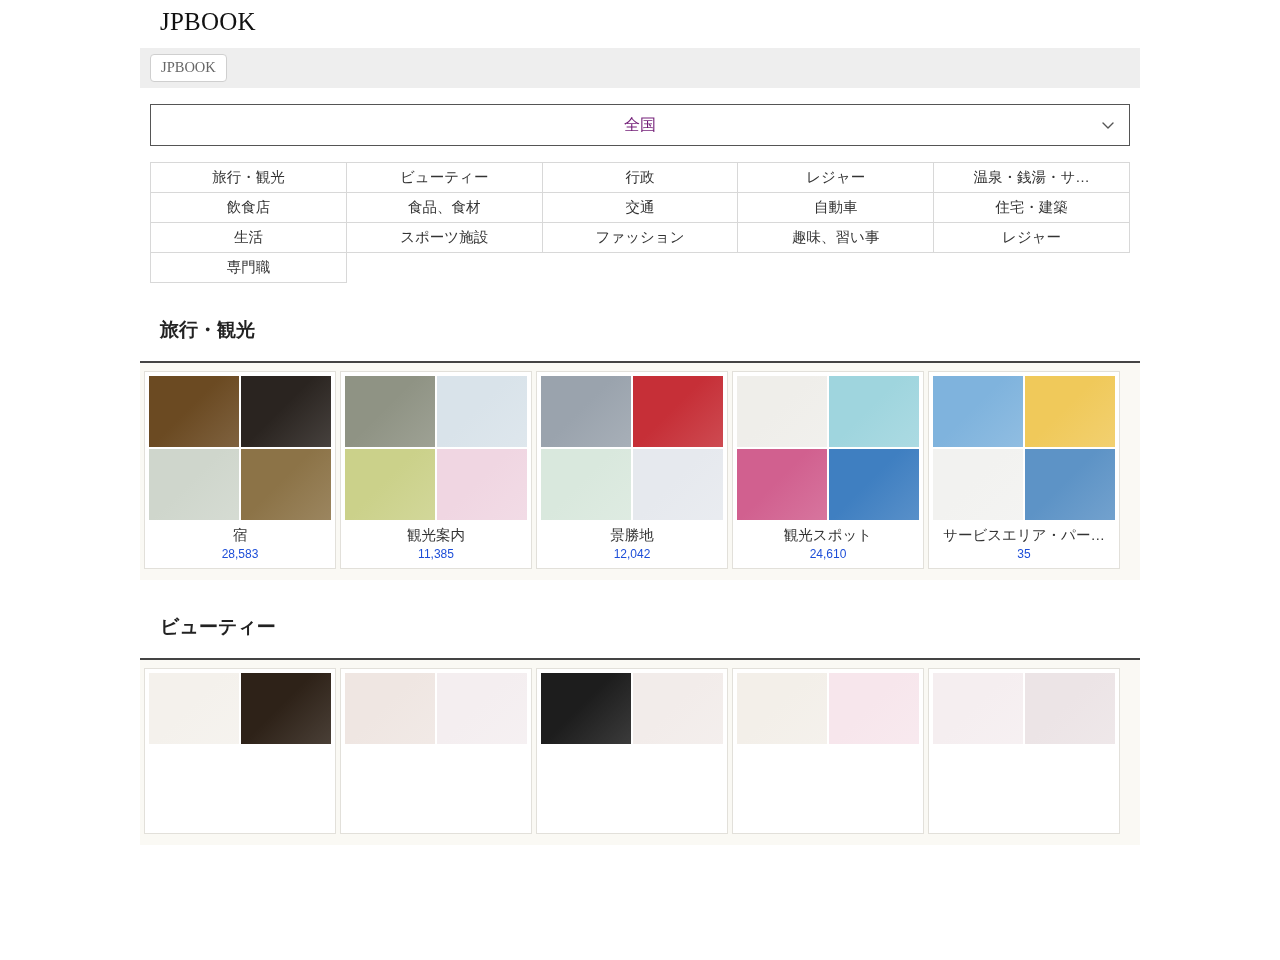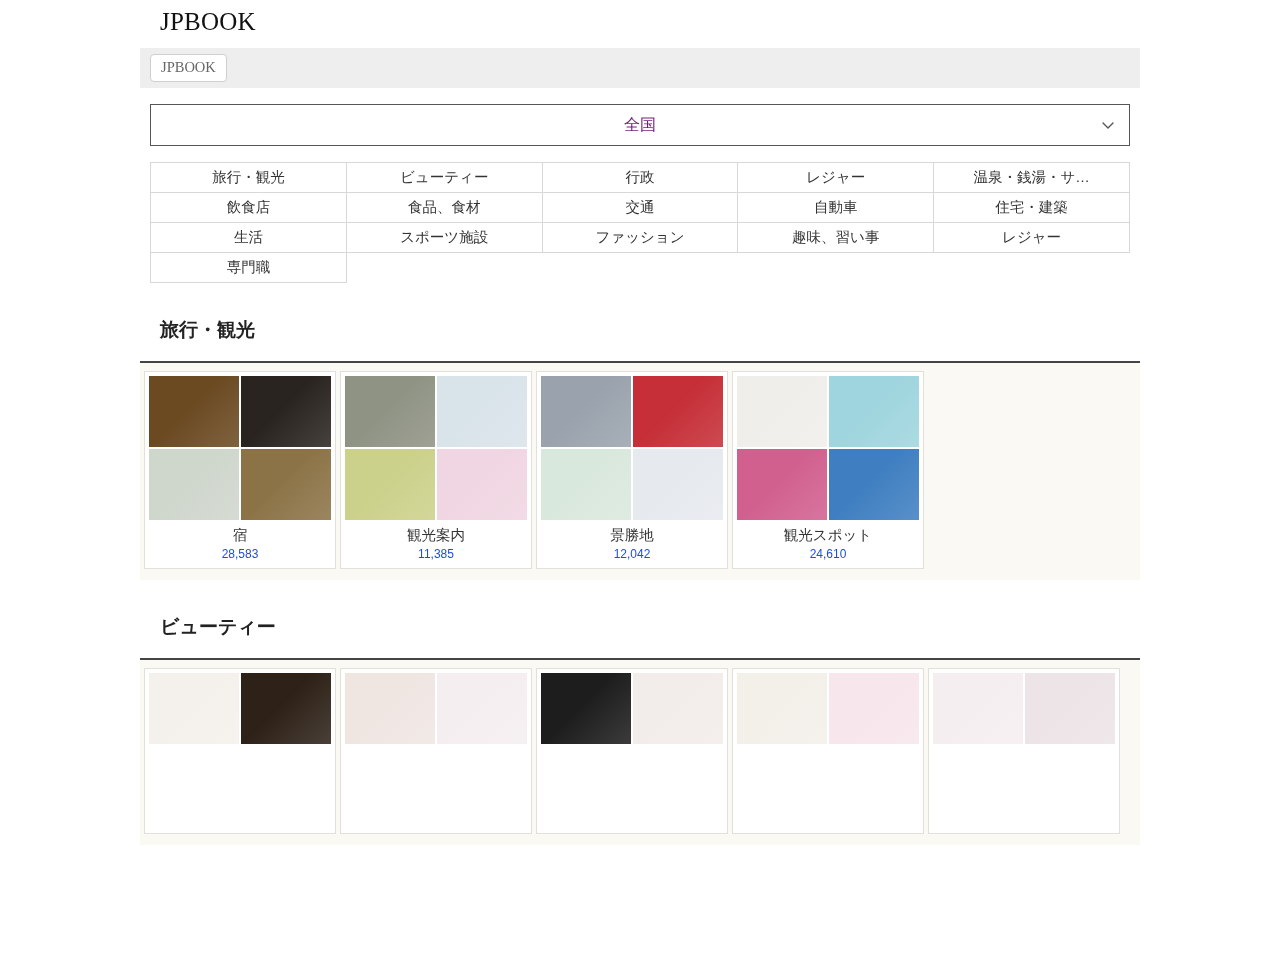--- a/index.html
+++ b/index.html
@@ -256,20 +256,30 @@
           <div class="card">
             <div class="thumbs">
               <div class="thumb" style="background: linear-gradient(135deg, rgb(239, 238, 234) 0%, rgba(239, 238, 234, 0.8) 45%, rgba(255, 255, 255, 0.133) 100%), rgb(239, 238, 234);"></div>
               <div class="thumb" style="background: linear-gradient(135deg, rgb(159, 213, 222) 0%, rgba(159, 213, 222, 0.8) 45%, rgba(255, 255, 255, 0.133) 100%), rgb(159, 213, 222);"></div>
               <div class="thumb" style="background: linear-gradient(135deg, rgb(209, 96, 143) 0%, rgba(209, 96, 143, 0.8) 45%, rgba(255, 255, 255, 0.133) 100%), rgb(209, 96, 143);"></div>
               <div class="thumb" style="background: linear-gradient(135deg, rgb(63, 127, 193) 0%, rgba(63, 127, 193, 0.8) 45%, rgba(255, 255, 255, 0.133) 100%), rgb(63, 127, 193);"></div>
             </div>
             <div class="cardlabel">観光スポット</div>
             <div class="cardcount">24,610</div>
           </div>
+          <div class="card">
+            <div class="thumbs">
+              <div class="thumb" style="background: linear-gradient(135deg, rgb(127, 179, 221) 0%, rgba(127, 179, 221, 0.8) 45%, rgba(255, 255, 255, 0.133) 100%), rgb(127, 179, 221);"></div>
+              <div class="thumb" style="background: linear-gradient(135deg, rgb(240, 201, 90) 0%, rgba(240, 201, 90, 0.8) 45%, rgba(255, 255, 255, 0.133) 100%), rgb(240, 201, 90);"></div>
+              <div class="thumb" style="background: linear-gradient(135deg, rgb(242, 242, 240) 0%, rgba(242, 242, 240, 0.8) 45%, rgba(255, 255, 255, 0.133) 100%), rgb(242, 242, 240);"></div>
+              <div class="thumb" style="background: linear-gradient(135deg, rgb(93, 147, 198) 0%, rgba(93, 147, 198, 0.8) 45%, rgba(255, 255, 255, 0.133) 100%), rgb(93, 147, 198);"></div>
+            </div>
+            <div class="cardlabel">サービスエリア・パー…</div>
+            <div class="cardcount">35</div>
+          </div>
         </div>
       </div>
       <div class="section">
         <div class="sectitle">ビューティー</div>
         <div class="cardwrap">
           <div class="card">
             <div class="thumbs">
               <div class="thumb" style="background: linear-gradient(135deg, rgb(244, 241, 236) 0%, rgba(244, 241, 236, 0.8) 45%, rgba(255, 255, 255, 0.133) 100%), rgb(244, 241, 236);"></div>
               <div class="thumb" style="background: linear-gradient(135deg, rgb(46, 34, 24) 0%, rgba(46, 34, 24, 0.8) 45%, rgba(255, 255, 255, 0.133) 100%), rgb(46, 34, 24);"></div>
             </div>

